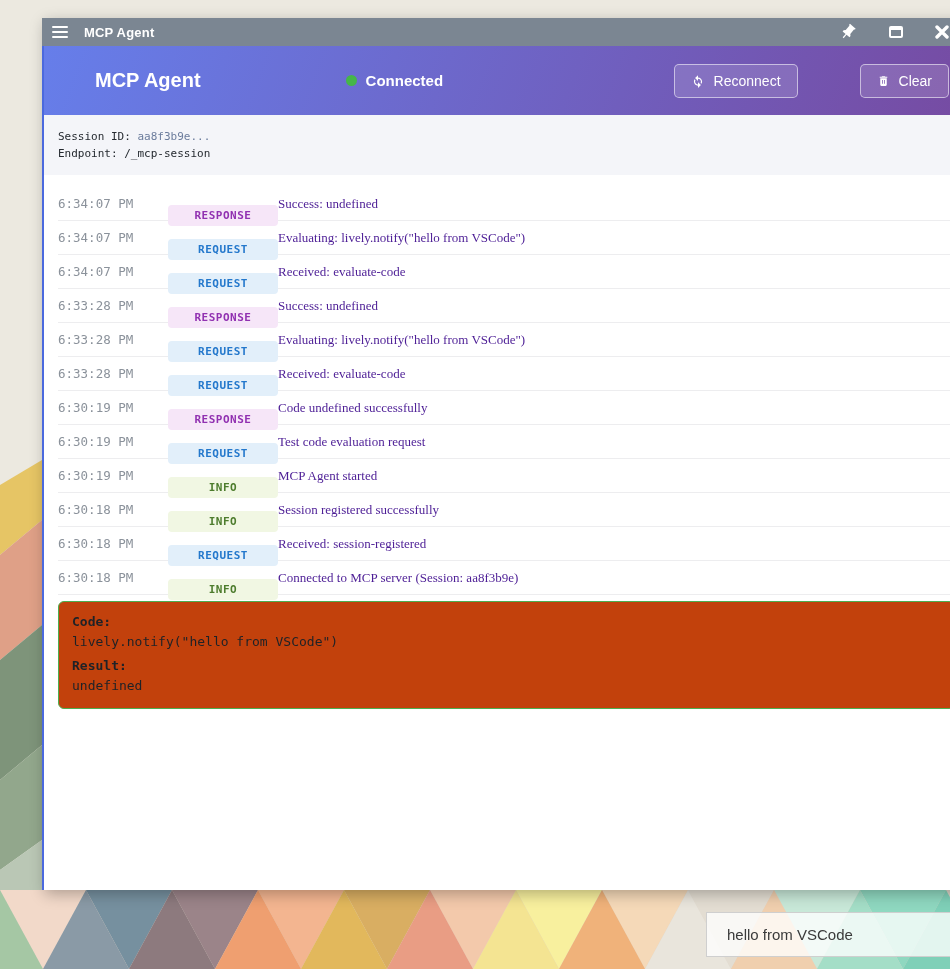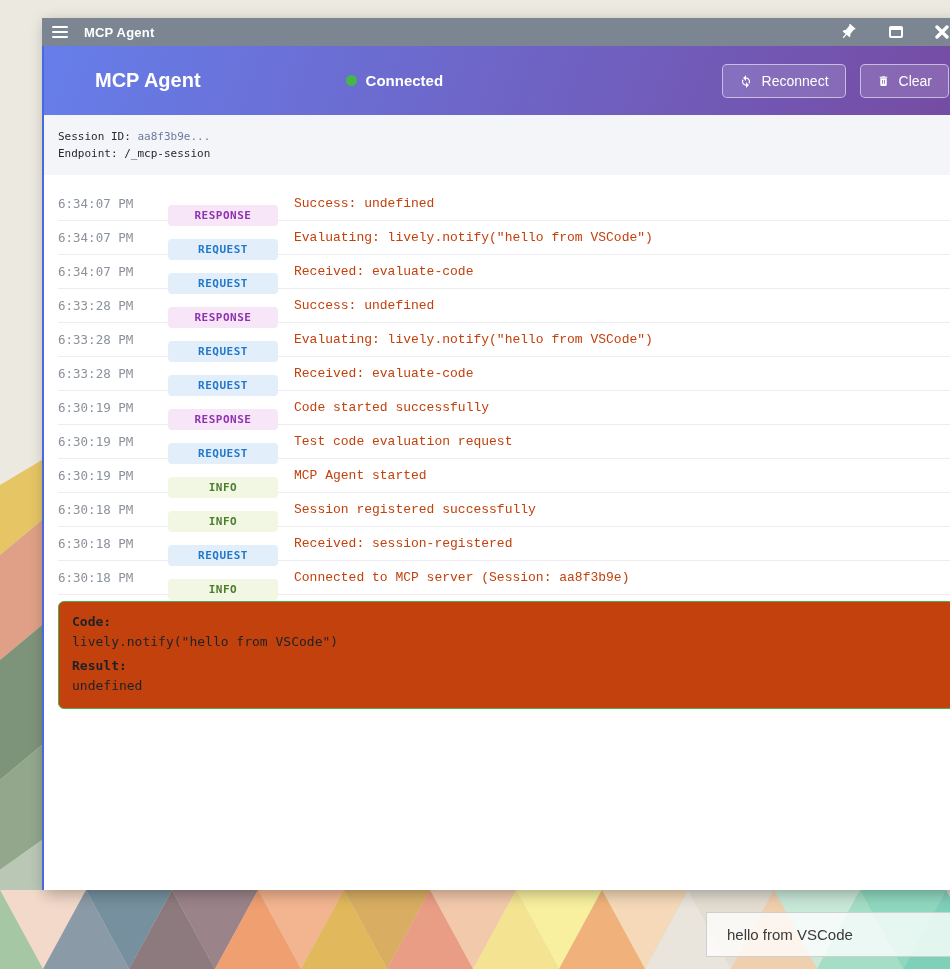--- a/index.html
+++ b/index.html
@@ -53,21 +53,21 @@
   .status { display: flex; align-items: center; gap: 9px; margin-left: 145px; }
   .status-dot { width: 11px; height: 11px; border-radius: 50%; background: #45b649; }
   .status-label { color: #fff; font-weight: bold; font-size: 15px; }
   .header-buttons { margin-left: auto; display: flex; gap: 14px; }
   .hbtn {
     display: inline-flex; align-items: center; gap: 9px;
     background: rgba(255,255,255,0.14);
     border: 1px solid rgba(255,255,255,0.55);
     border-radius: 5px;
     color: #fff; font-size: 14px; font-family: inherit;
-    padding: 8px 16px; cursor: pointer;
+    padding: 8px 16px; cursor: pointer; margin-left: 48px;
   }
   .hbtn svg { display: block; }
 
   
   .body { flex: 1; background: #fff; display: flex; flex-direction: column; overflow: hidden; }
   .session {
     background: #f4f5f9;
     padding: 13px 14px;
     font-family: "DejaVu Sans Mono", monospace;
     font-size: 11px; line-height: 17px; color: #24292f;
@@ -85,23 +85,23 @@
     flex: 0 0 110px; margin-left: 10px;
     text-align: center;
     font-family: "DejaVu Sans Mono", monospace;
     font-size: 11px; font-weight: bold; letter-spacing: 0.5px;
     padding: 4px 0; border-radius: 4px; margin-top: 24px;
   }
   .badge.response { background: #f6e6f8; color: #9131b1; }
   .badge.request  { background: #e2effa; color: #2478cc; }
   .badge.info     { background: #f1f7e3; color: #4d7c2d; }
   .log-message {
-    margin-left: 16px;
-    font-family: Liberation Mono, monospace;
-    font-size: 13px; color: #c2410c; white-space: pre;
+    margin-left: 0;
+    font-family: Liberation Serif, serif;
+    font-size: 13px; color: #4c1d95; white-space: pre;
   }
 
   .code-box {
     margin: 6px 14px 0;
     border: 1px solid #4caf50; border-radius: 6px;
     background: #c2410c;
     padding: 10px 13px 12px;
     font-family: "DejaVu Sans Mono", monospace;
     font-size: 13px; color: #1e2227;
   }
@@ -256,21 +256,21 @@
 
         <div class="log-row">
           <span class="log-time">6:33:28 PM</span>
           <span class="badge request">REQUEST</span>
           <span class="log-message">Received: evaluate-code</span>
         </div>
 
         <div class="log-row">
           <span class="log-time">6:30:19 PM</span>
           <span class="badge response">RESPONSE</span>
-          <span class="log-message">Code started successfully</span>
+          <span class="log-message">Code undefined successfully</span>
         </div>
 
         <div class="log-row">
           <span class="log-time">6:30:19 PM</span>
           <span class="badge request">REQUEST</span>
           <span class="log-message">Test code evaluation request</span>
         </div>
 
         <div class="log-row">
           <span class="log-time">6:30:19 PM</span>

